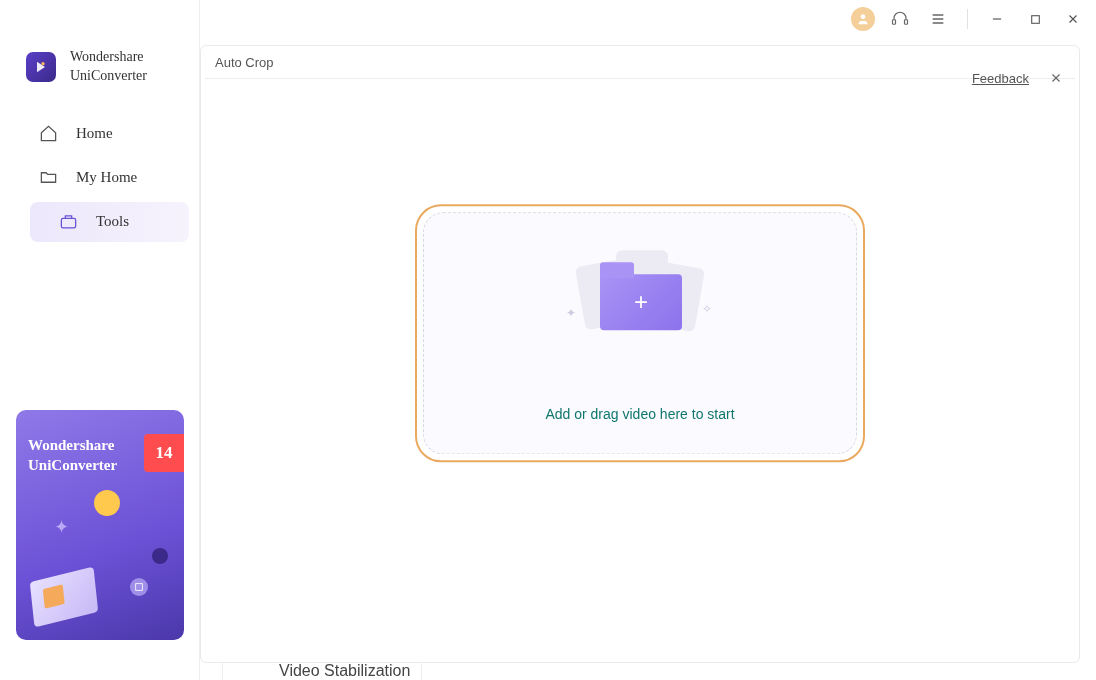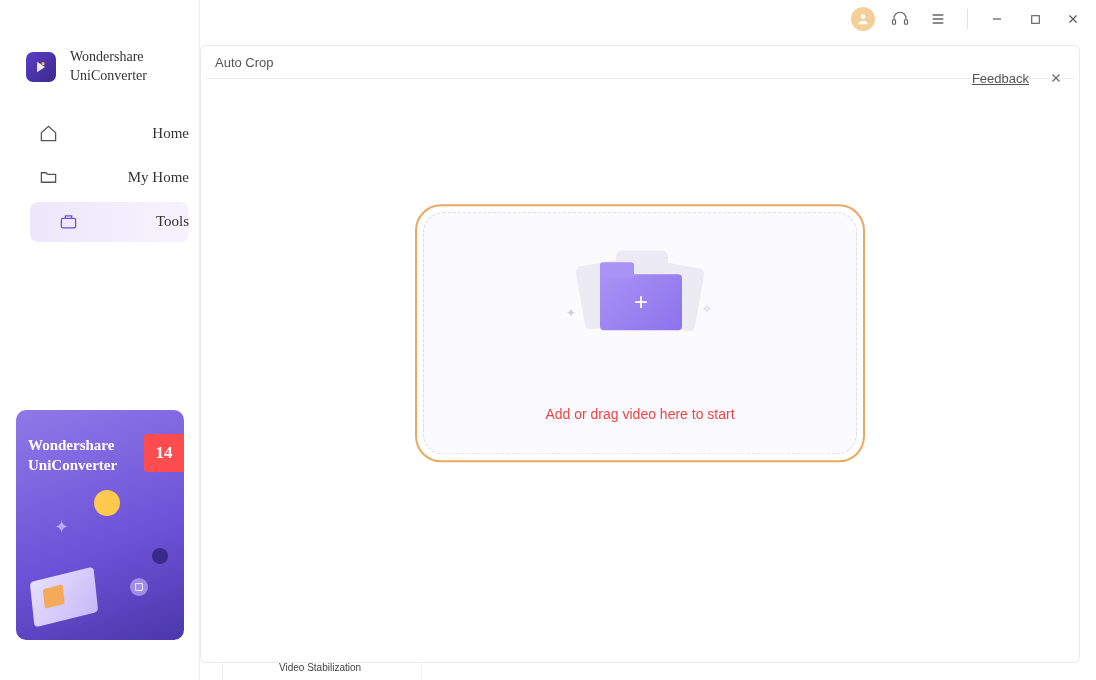--- a/index.html
+++ b/index.html
@@ -20,21 +20,21 @@
   background: linear-gradient(135deg,#5a3ec8,#3b2a8a);
   display: flex; align-items: center; justify-content: center;
 }
 .brand-text { font-size: 14px; color: #333; line-height: 1.35; }
 
 .nav { margin-top: 28px; }
 .nav-item {
   display: flex; align-items: center; gap: 18px;
   padding: 10px 0 10px 28px; margin: 4px 10px;
   height: 40px; cursor: pointer; border-radius: 8px;
-  font-size: 15px; color: #333; justify-content: space-between;
+  font-size: 15px; color: #333;
 }
 .nav-item.active { background: linear-gradient(90deg,#ece7fb,#f6f3fd); margin-left: 30px; }
 .nav-icon { width: 20px; height: 20px; display:flex; align-items:center; justify-content:center; }
 
 .promo {
   position: absolute; left: 16px; bottom: 40px;
   width: 168px; height: 230px; border-radius: 10px;
   background: linear-gradient(160deg,#8f79e8 0%,#6b51d6 60%,#4b38aa 100%);
   overflow: hidden; color: #fff;
 }
@@ -113,27 +113,27 @@
   border-radius:4px; display:flex;align-items:center;justify-content:center;
 }
 .folder-tab{
   position:absolute; left:0; top:-12px; width:34px;height:16px;
   background:#a993f5; border-radius:3px 3px 0 0;
 }
 .folder-plus{ color:#fff; font-size:24px; font-weight:300; }
 .sparkle{ position:absolute; color:#cfcce0; font-size:12px; }
 .sparkle.s1{ left:-4px; top:62px; }
 .sparkle.s2{ right:-2px; top:58px; }
-.drop-text{ font-size:14px; color:#ef4444;margin-top:40px; }
+.drop-text{ font-size:14px; color:#0f766e;margin-top:40px; }
 
 
 .peek{
   position:absolute; left:222px; bottom:0;
   width:200px; height:18px; overflow:hidden;
-  font-size:10px; color:#444; padding-left:56px;
+  font-size:16px; color:#444; padding-left:56px;
   border-left:1px solid #eee;border-right:1px solid #eee;
 }
 </style>
 </head>
 <body>
 
 <aside class="sidebar">
   <div class="brand">
     <div class="brand-logo">
       <svg width="16" height="16" viewBox="0 0 24 24">

